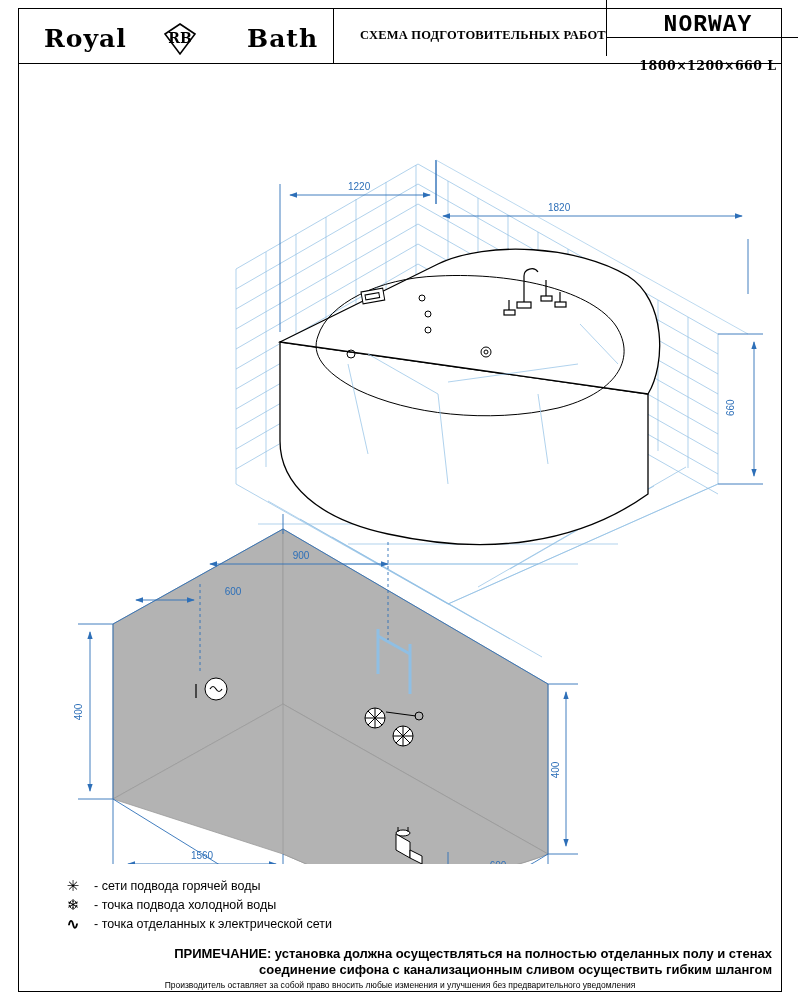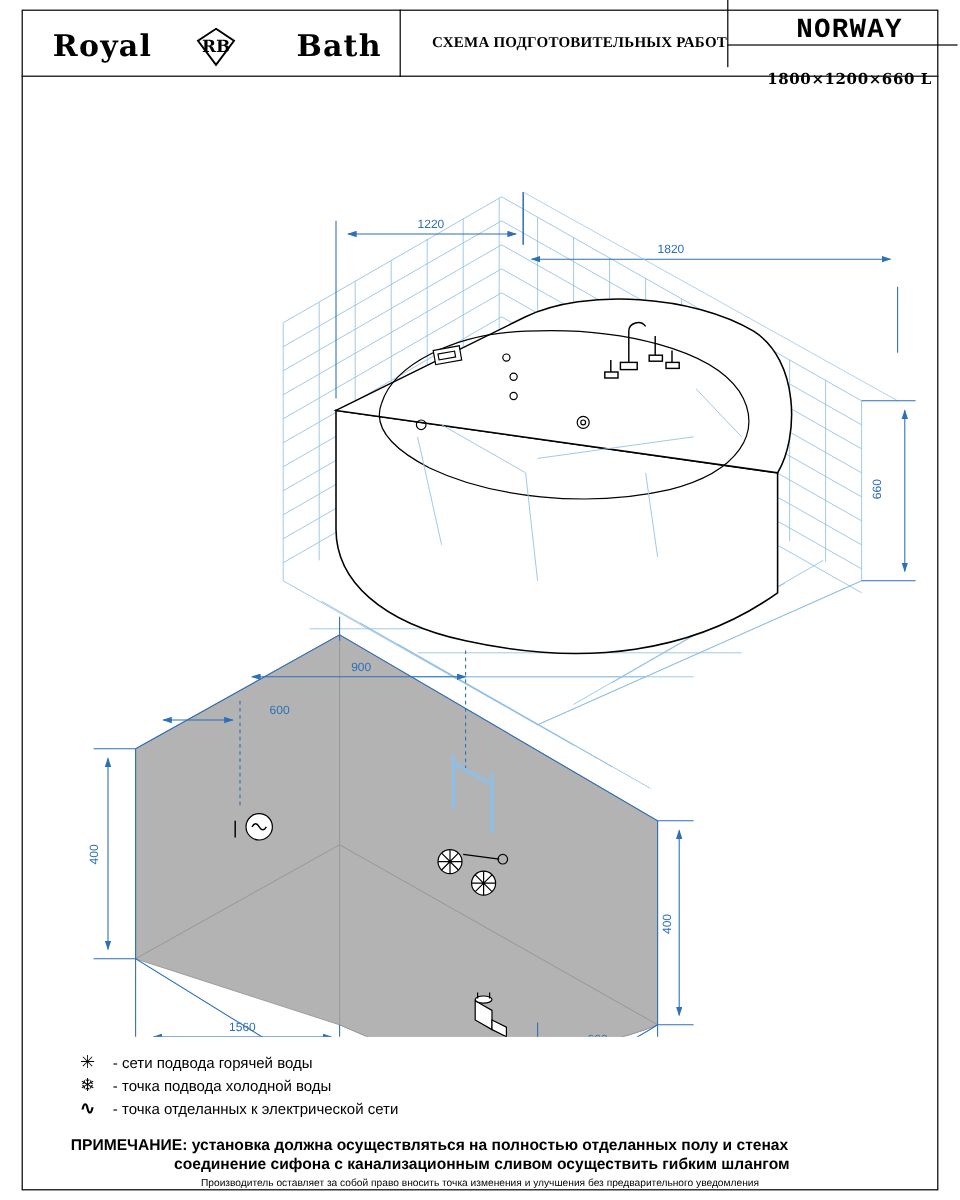--- a/index.html
+++ b/index.html
@@ -25,21 +25,21 @@
 
   
   .canvas{position:absolute;left:18px;top:64px;width:764px;height:800px;}
   .canvas svg{display:block;}
 
   
   .legend{position:absolute;left:60px;top:878px;width:700px;font-size:12.5px;}
   .legend .row{position:relative;height:19px;}
   .legend .sym{position:absolute;left:0;top:0;width:26px;text-align:center;}
   .legend .txt{position:absolute;left:34px;top:1px;}
-  .note{position:absolute;left:59px;top:946px;width:700px;font-size:13px;font-weight:bold;line-height:16px;}
+  .note{position:absolute;left:72px;top:946px;width:700px;font-size:13px;font-weight:bold;line-height:16px;text-align:right;}
   .note .l2{margin-left:86px;display:block;}
   .fineprint{position:absolute;left:0;top:980px;width:800px;text-align:center;font-size:8.5px;color:#000;}
 
   .l-hot{font-size:15px;line-height:15px;}
   .l-cold{font-size:15px;line-height:15px;}
   .l-el{font-size:15px;line-height:15px;font-weight:bold;}
 </style>
 </head>
 <body>
 
@@ -299,15 +299,15 @@
       <span class="sym l-el">∿</span>
       <span class="txt">- точка отделанных к электрической сети</span>
     </div>
   </div>
 
   <div class="note">
     <span>ПРИМЕЧАНИЕ: установка должна осуществляться на полностью отделанных полу и стенах</span>
     <span class="l2">соединение сифона с канализационным сливом осуществить гибким шлангом</span>
   </div>
 
-  <div class="fineprint">Производитель оставляет за собой право вносить точка изменения и улучшения без предварительного уведомления</div>
+  <div class="fineprint">Производитель оставляет за собой право вносить любые изменения и улучшения без предварительного уведомления</div>
 
 </div>
 
 </body></html>

